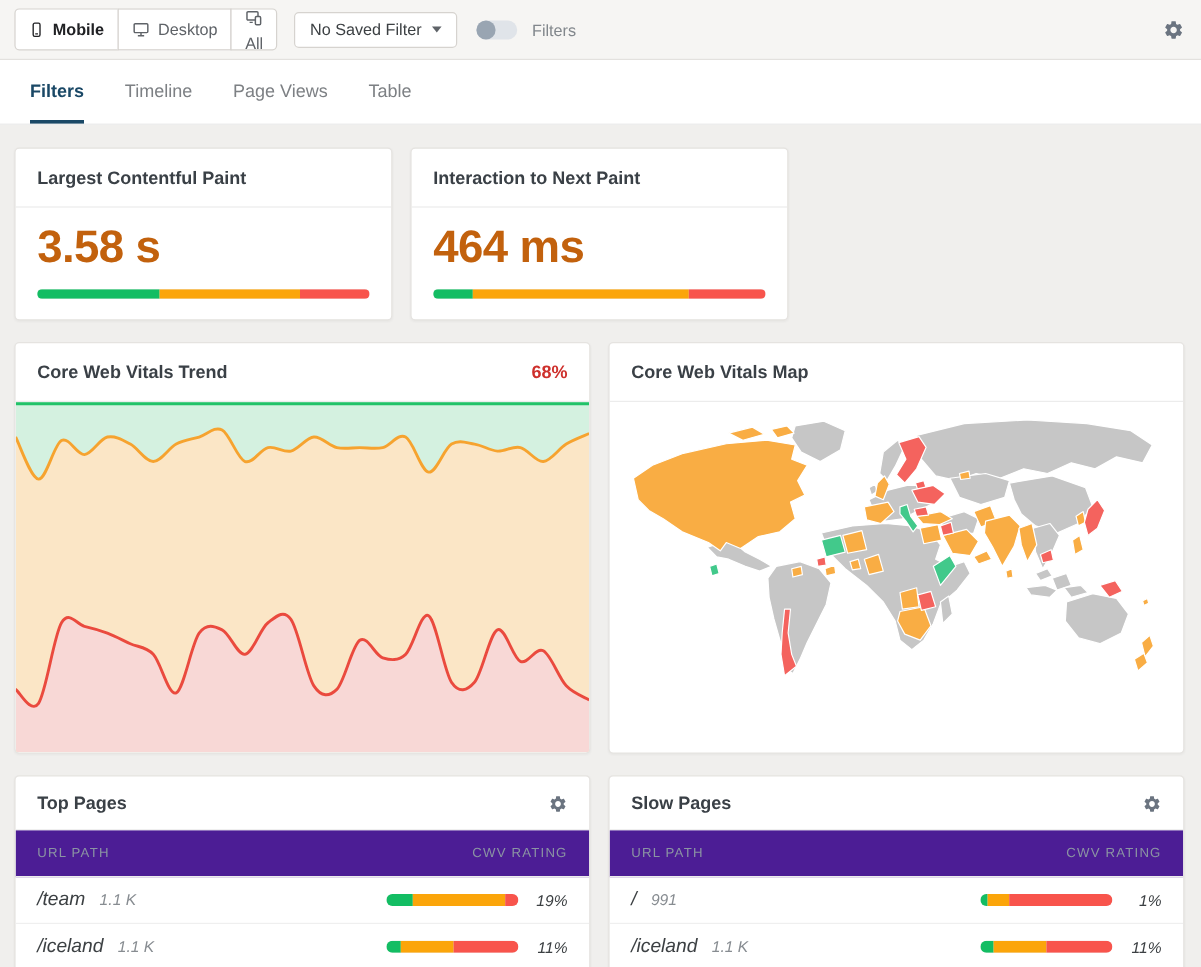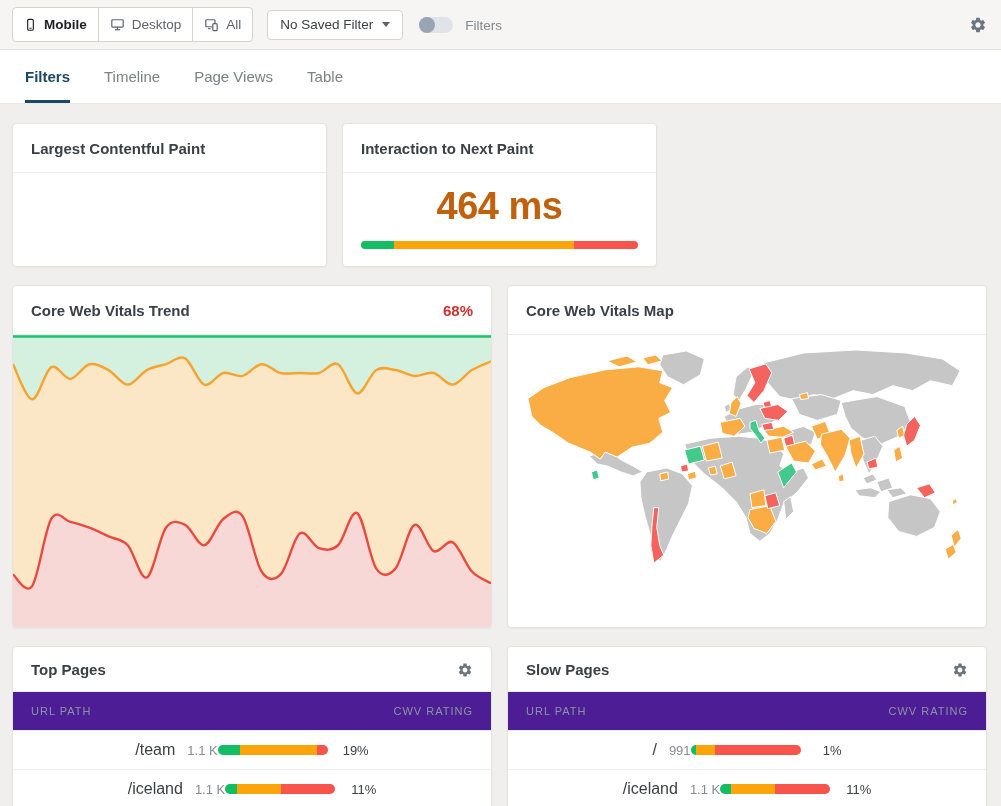--- a/index.html
+++ b/index.html
@@ -7,21 +7,21 @@
   body { font-family:"Liberation Sans","DejaVu Sans",sans-serif; background:#f0efed; color:#3c4043; }
 
   
   .toolbar { height:50px; background:#f6f5f3; border-bottom:1px solid #e3e1de;
              display:flex; align-items:center; padding:0 14px 0 12px; gap:14px; }
   .seg-group { display:flex; }
   .seg-btn { display:flex; align-items:center; gap:7px; height:35px; padding:0 11px;
              background:#fff; border:1px solid #d6d3cf; color:#5f6368; font-size:13.5px;
              cursor:pointer; margin-left:-1px; }
   .seg-btn:first-child { border-radius:4px 0 0 4px; margin-left:0; }
-  .seg-btn:last-child  { border-radius:0 4px 4px 0; }
+  .seg-btn:last-child  { border-radius:0 4px 4px 0;flex-direction:column; }
   .seg-btn.selected { color:#202124; font-weight:bold; }
   .seg-btn svg { display:block; }
   .drop-btn { display:flex; align-items:center; gap:9px; height:30px; padding:0 12px;
               background:#fff; border:1px solid #d6d3cf; border-radius:4px;
               color:#3c4043; font-size:13.5px; cursor:pointer; }
   .caret { width:0; height:0; border-left:4px solid transparent; border-right:4px solid transparent;
            border-top:5px solid #5f6368; }
   .toggle-wrap { display:flex; align-items:flex-end; gap:12px; margin-left:2px; }
   .toggle { position:relative; width:34px; height:16px; border-radius:8px; background:#e0e4e9; cursor:pointer; }
   .toggle .knob { position:absolute; left:0; top:0; width:16px; height:16px; border-radius:50%;
@@ -33,21 +33,21 @@
 
   
   .tabbar { height:54px; background:#fff; border-bottom:1px solid #e9e9e9;
             display:flex; align-items:stretch; gap:34px; padding:0 0 0 25px; }
   .tab { display:flex; align-items:center; font-size:15px; color:#7d8084; cursor:pointer;
          border-bottom:3px solid transparent; padding-top:2px; }
   .tab.active { color:#1a4866; font-weight:bold; border-bottom-color:#1a4866; }
 
   
   .main { padding:19px 14px 0 12px; }
-  .row3 { display:grid; grid-template-columns:1fr 1fr 1fr; gap:15px;text-align:center; }
+  .row3 { display:grid; grid-template-columns:1fr 1fr 1fr; gap:15px; }
   .row2 { display:grid; grid-template-columns:1fr 1fr; gap:15px; margin-top:18px; }
 
   .card { background:#fff; border:1px solid #e5e3e0; border-radius:4px;
           box-shadow:0 1px 2px rgba(0,0,0,.04); overflow:hidden; }
   .card-head { display:flex; align-items:center; justify-content:space-between;
                padding:16px 18px 15px; border-bottom:1px solid #ececec; }
   .card-title { font-size:15px; font-weight:bold; color:#3a4046; }
 
   
   .metric-card { height:144px; }
@@ -62,22 +62,22 @@
   .chart-body { flex:1; position:relative; overflow:hidden; }
   .chart-body svg { display:block; }
   .map-body { flex:1; display:flex; align-items:flex-start; justify-content:center; padding-top:6px; }
 
   
   .table-card { height:175px; }
   .table-card .card-head { padding:14px 18px 13px; }
   .col-head { display:flex; justify-content:space-between; align-items:center;
               background:#4c1d95; border-bottom:1px solid #ececec; padding:13px 18px;
               font-size:11px; letter-spacing:1px; color:#8b94a3; }
-  .t-row { display:flex; justify-content:center; align-items:center;
-           padding:10px 18px; border-bottom:1px solid #efefef; cursor:pointer; }
+  .t-row { display:flex; justify-content:space-between; align-items:center;
+           padding:10px 18px; border-bottom:1px solid #efefef; cursor:pointer;font-style:italic; }
   .t-left { display:flex; align-items:baseline; gap:12px; }
   .t-path { font-size:16px; color:#3c4043; }
   .t-count { font-size:13px; color:#878c91; }
   .t-right { display:flex; align-items:center; gap:9px; }
   .t-right .bar { width:110px; height:10px; border-radius:5px; margin-top:0; }
   .t-pct { font-size:13px; color:#3c4043; min-width:32px; text-align:right; }
 </style>
 </head>
 <body>
 
@@ -141,20 +141,28 @@
   <div class="tab">Table</div>
 </div>
 
 <div class="main">
 
   <div class="row3">
     <div class="card metric-card">
       <div class="card-head">
           <span class="card-title">Largest Contentful Paint</span>
         </div>
+      <div class="metric-body">
+        <div class="metric-value" style="color: rgb(194, 97, 13);">3.58 s</div>
+        <div class="bar">
+            <span style="width: 37%; background: rgb(19, 189, 99);"></span>
+            <span style="width: 42%; background: rgb(251, 165, 10);"></span>
+            <span style="width: 21%; background: rgb(248, 84, 76);"></span>
+          </div>
+      </div>
     </div>
     <div class="card metric-card">
       <div class="card-head">
           <span class="card-title">Interaction to Next Paint</span>
         </div>
       <div class="metric-body">
         <div class="metric-value" style="color: rgb(194, 97, 13);">464 ms</div>
         <div class="bar">
             <span style="width: 12%; background: rgb(19, 189, 99);"></span>
             <span style="width: 65%; background: rgb(251, 165, 10);"></span>

